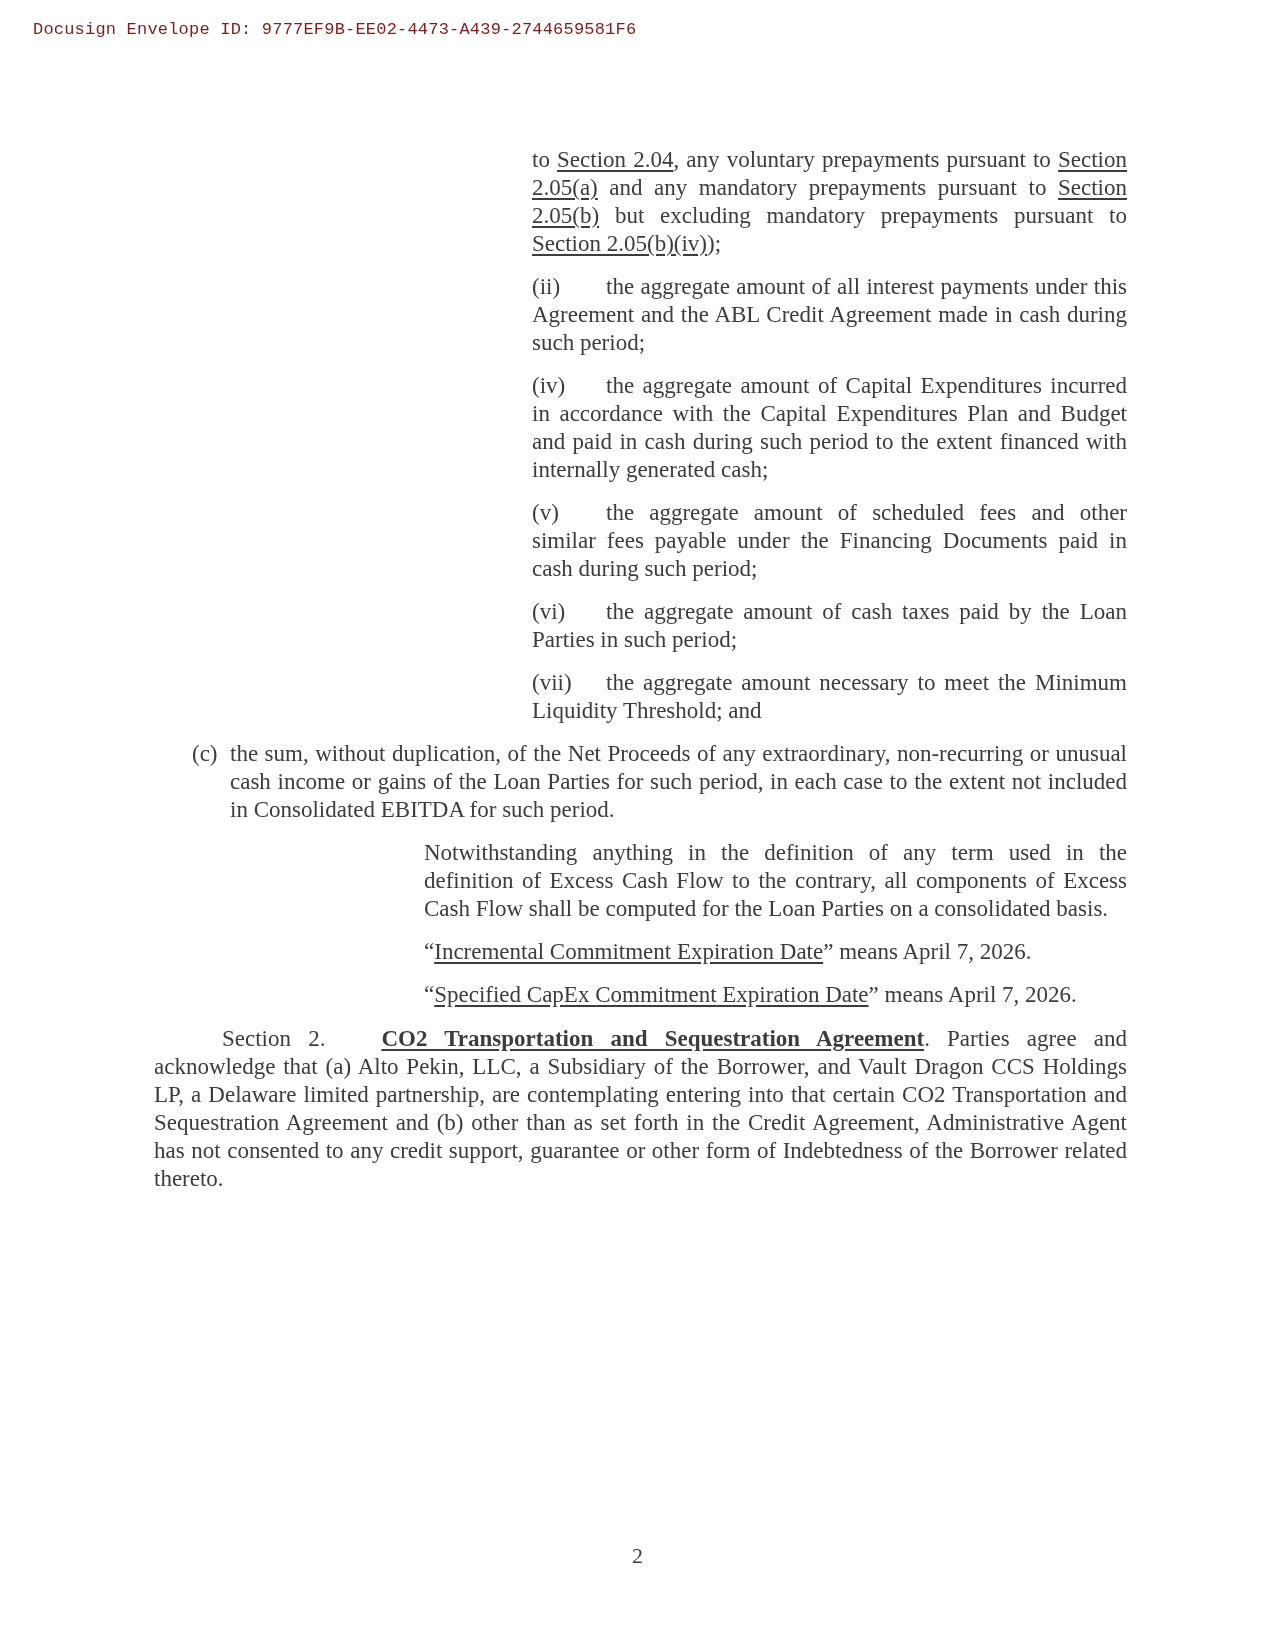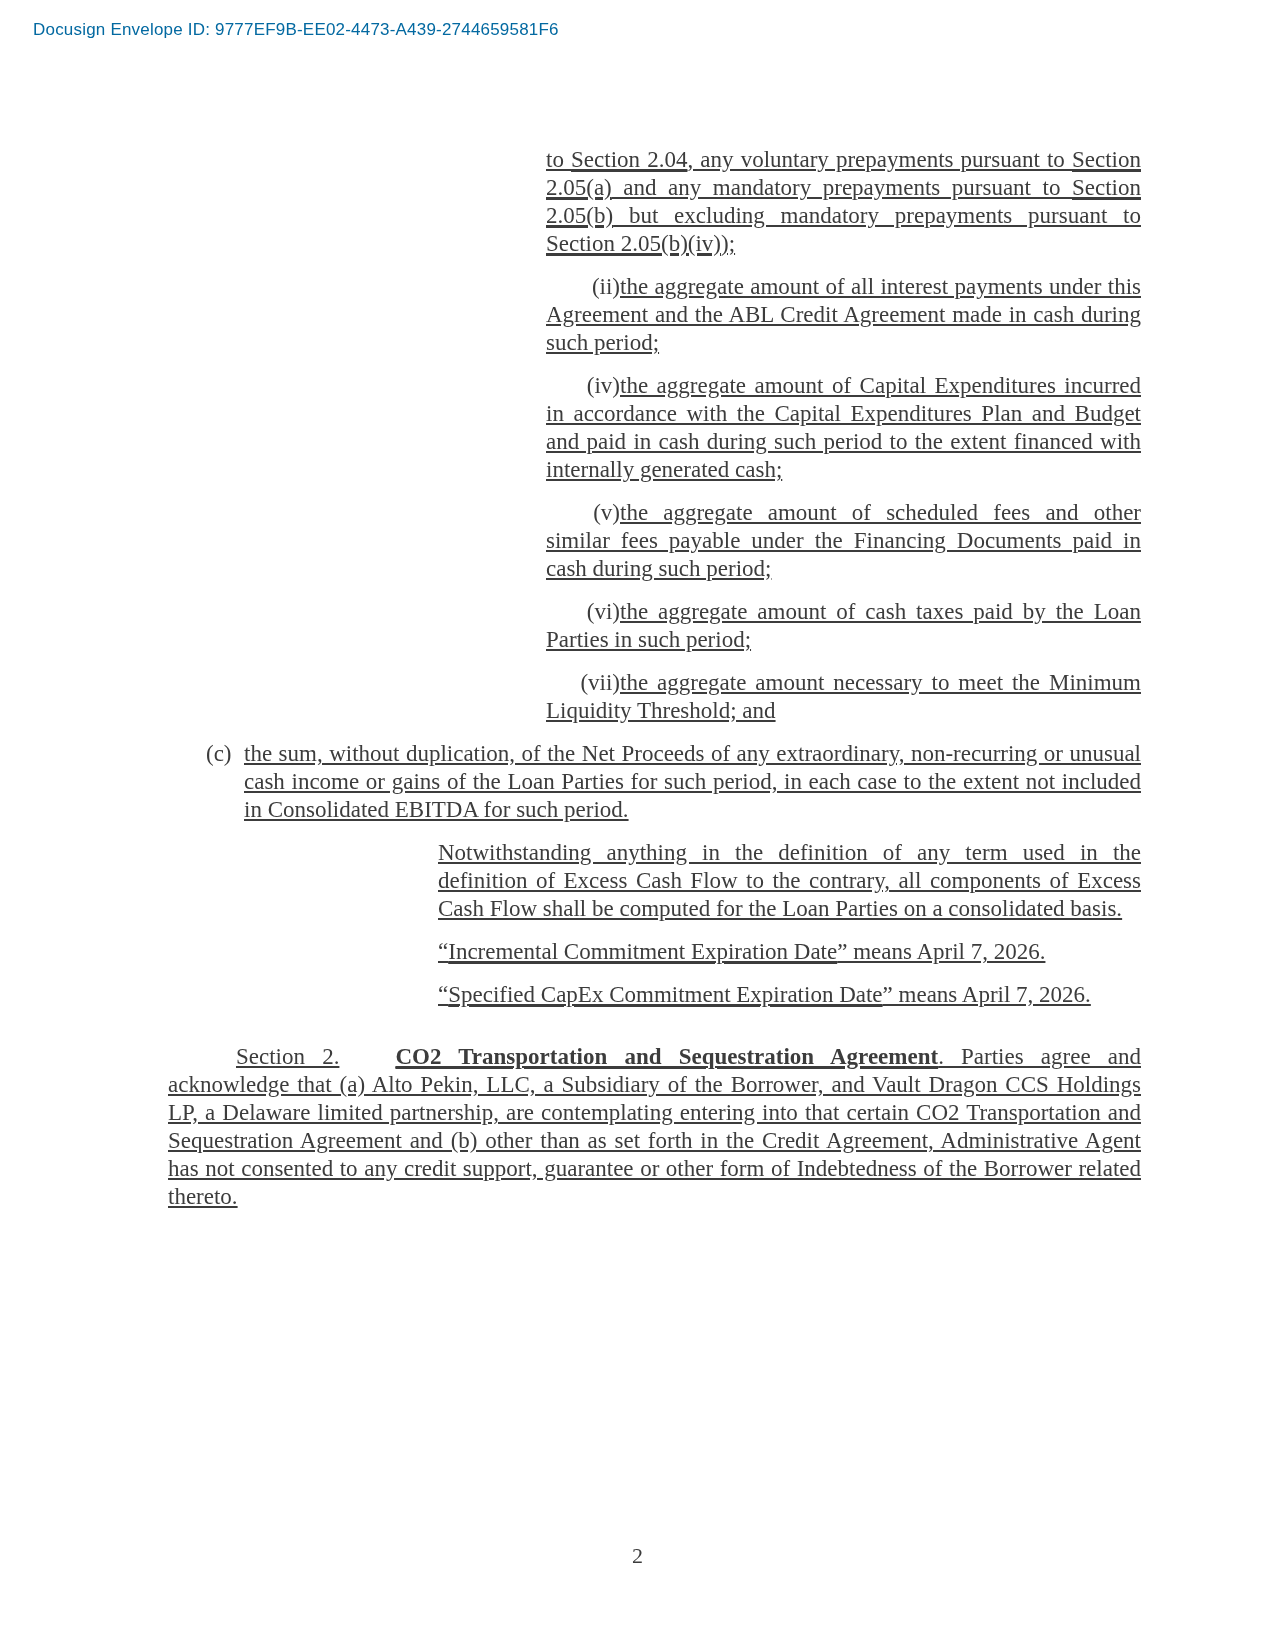--- a/index.html
+++ b/index.html
@@ -14,31 +14,30 @@
     margin: 0 auto;
     background: #ffffff;
     overflow: hidden;
     font-family: "Liberation Serif", "DejaVu Serif", serif;
     color: #3c3c3c;
   }
   .doc-header {
     position: absolute;
     left: 33px;
     top: 20px;
-    font-family: Liberation Sans, sans-serif;
+    font-family: Liberation Mono, monospace;
     font-size: 17px;
-    color: #0369a1;
+    color: #7f1d1d;
     letter-spacing: 0.2px;
   }
   .content {
     position: absolute;
-    left: 168px;
+    left: 154px;
     top: 146px;
     width: 973px;
-    text-decoration: underline;
   }
   .para {
     margin: 0 0 15px 0;
     font-size: 23px;
     line-height: 28px;
     text-align: justify;
   }
   
   .deep {
     margin-left: 378px;
@@ -48,35 +47,35 @@
     margin-left: 270px;
   }
   .hang {
     padding-left: 38px;
     text-indent: -38px;
     margin-left: 38px;
   }
   .marker {
     display: inline-block;
     width: 74px;
-    text-align: right;
+    text-align: left;
     text-indent: 0;
   }
   .marker-c {
     display: inline-block;
     width: 38px;
     text-align: left;
     text-indent: 0;
   }
   .section-para {
     text-indent: 68px;
     margin-bottom: 15px;
   }
   .section-space {
-    margin-top: 34px;
+    margin-top: 16px;
   }
   .u { text-decoration: underline; text-underline-offset: 3px; }
   .b { font-weight: bold; }
   .tab { display: inline-block; width: 56px; }
   .page-number {
     position: absolute;
     left: 0;
     top: 1543px;
     width: 100%;
     text-align: center;

